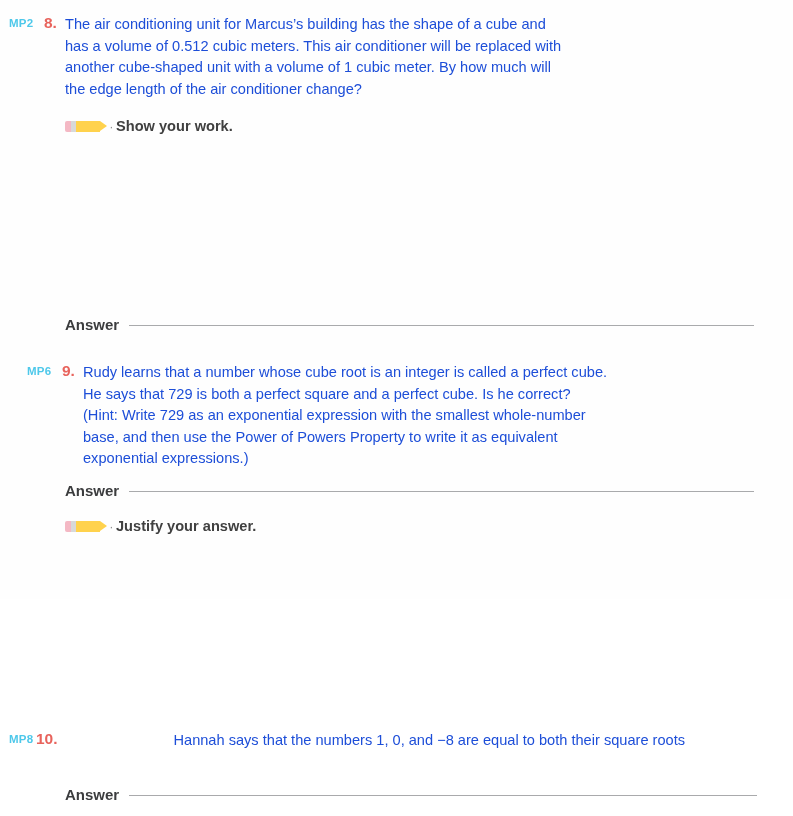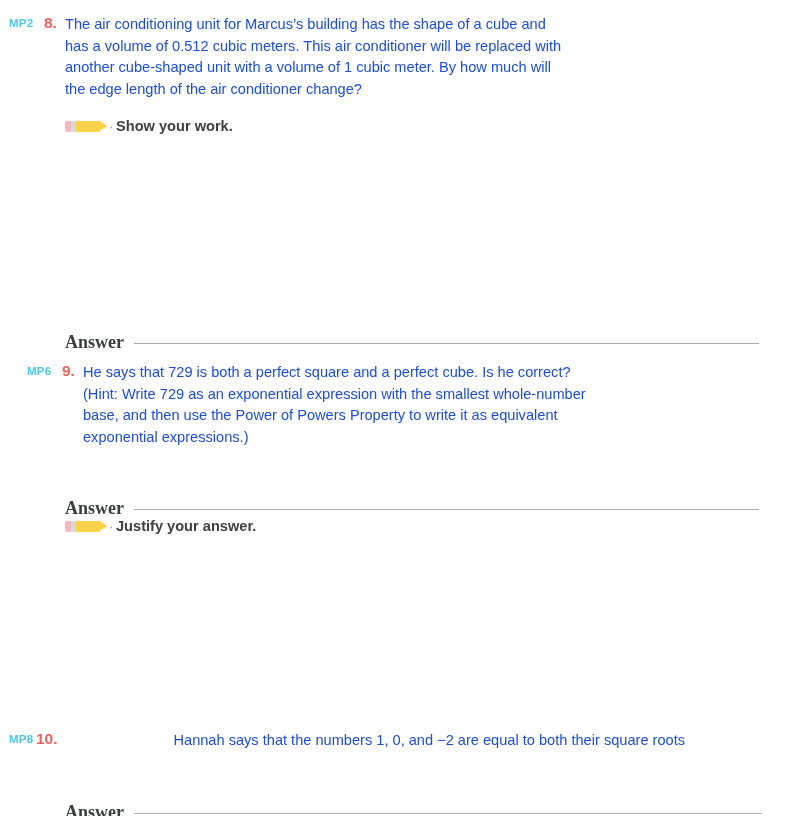--- a/index.html
+++ b/index.html
@@ -134,27 +134,26 @@
 
   
   .answer-row {
     position: absolute;
     left: 65px;
     display: flex;
     align-items: baseline;
     height: 20px;
   }
   .answer-label {
-    font-size: 18px;
+    font-size: 15px;
     font-weight: 700;
     color: #3b3c3e;
     white-space: nowrap;
     flex: 0 0 auto;
-    font-family: Liberation Serif, serif;
-    margin-top: 16px;
+    font-family: Liberation Sans, sans-serif;
   }
   .answer-rule {
     display: inline-block;
     height: 0;
     border-top: 1.4px solid #a9aaac;
     margin-left: 10px;
     position: relative;
     top: -4px;
   }
 </style>
@@ -190,20 +189,21 @@
   <div class="answer-row" style="top:316px;">
     <span class="answer-label">Answer</span>
     <span class="answer-rule" style="width:625px;"></span>
   </div>
 
   <div class="problem" style="top:362px;padding-left:18px;">
     <div class="prob-head">
       <span class="mp-tag">MP6</span>
       <span class="prob-num n9">9.</span>
       <div class="prob-body" style="width:620px;">
+        <div class="line">Rudy learns that a number whose cube root is an integer is called a perfect cube.</div>
         <div class="line">He says that 729 is both a perfect square and a perfect cube. Is he correct?</div>
         <div class="line">(Hint: Write 729 as an exponential expression with the smallest whole-number</div>
         <div class="line">base, and then use the Power of Powers Property to write it as equivalent</div>
         <div class="line">exponential expressions.)</div>
       </div>
     </div>
   </div>
 
   <div class="answer-row" style="top:482px;">
     <span class="answer-label">Answer</span>
@@ -219,21 +219,21 @@
     </span>
     <span class="dot-sep">·</span>
     <span class="directive-label">Justify your answer.</span>
   </div>
 
   <div class="problem" style="top:730px;text-align:right;">
     <div class="prob-head">
       <span class="mp-tag">MP8</span>
       <span class="prob-num n10">10.</span>
       <div class="prob-body" style="width:620px;">
-        <div class="line">Hannah says that the numbers 1, 0, and −2 are equal to both their square roots</div>
+        <div class="line">Hannah says that the numbers 1, 0, and −8 are equal to both their square roots</div>
       </div>
     </div>
   </div>
 
   <div class="answer-row" style="top:786px;">
     <span class="answer-label">Answer</span>
     <span class="answer-rule" style="width:628px;"></span>
   </div>
 
 </div>

